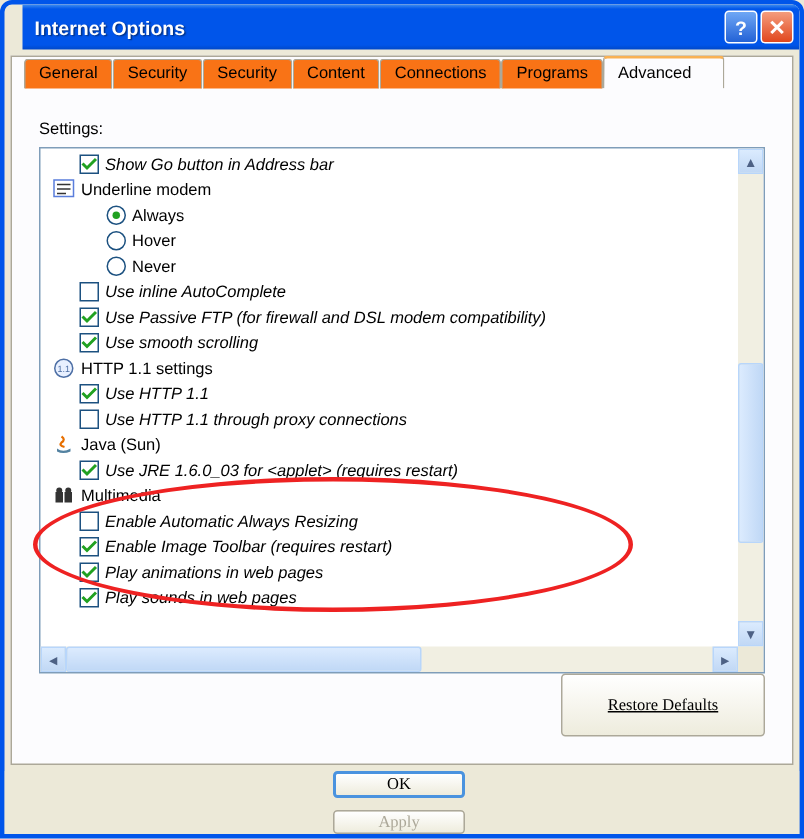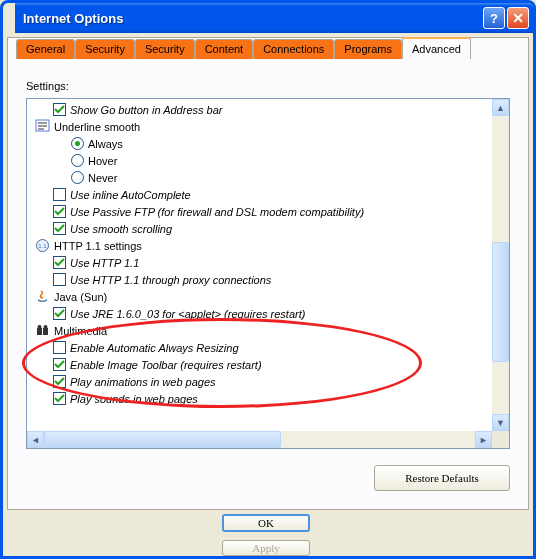--- a/index.html
+++ b/index.html
@@ -53,21 +53,21 @@
     border-radius: 3px 3px 0 0;
     margin-right: 0px;
     margin-top: 2px;
     position: relative;
     font-size: 11px;
     cursor: default;
   }
   .tab.active {
     background: #fcfcfe;
     margin-top: 0;
-    padding: 4px 9px 4px 9px;
+    padding: 4px 21px 4px 9px;
     z-index: 6;
     border-top: 2px solid #f8b154;
   }
   .settings-label { position:absolute; top: 42px; left: 18px; }
   .tree-box {
     position:absolute; top: 60px; left:18px; right:18px; bottom: 60px;
     border: 1px solid #7f9db9;
     background:#fff;
     overflow:hidden;
   }
@@ -122,24 +122,25 @@
   }
   .htrack{flex:1;position:relative;}
   .hthumb{
     position:absolute;top:0;bottom:0;left:0;width:55%;
     background:linear-gradient(to bottom,#dcebfe,#c0d8f6);
     border:1px solid #b8d6fb;border-radius:2px;
   }
   .corner{position:absolute;right:0;bottom:0;width:17px;height:17px;background:#ece9d8;}
   .restore-btn{
     position:absolute; right:18px; bottom:18px;
-    width:136px;height:26px;
+    width:136px;height:42px;
     background:linear-gradient(to bottom,#fff,#eeecdd);
     border:1px solid #aca899;border-radius:3px;
     font:11px Tahoma;
+    text-decoration:underline;
   }
   .dlg-footer{
     position:absolute;left:0;right:0;bottom:0;height:42px;
     background:#ece9d8;
     display:flex; justify-content:flex-end; align-items:center;
     padding-right:4px; gap:8px;flex-direction:column;
   }
   .dlg-btn{
     width:88px;height:25px;
     background:linear-gradient(to bottom,#fff,#eeecdd);
@@ -187,21 +188,21 @@
         </div>
         <div class="row ind0">
           <span class="cat-icon">
             <svg width="15" height="15">
               <rect x="1" y="1" width="13" height="11" fill="#fff" stroke="#5a7edc"></rect>
               <line x1="3" y1="4" x2="12" y2="4" stroke="#333"></line>
               <line x1="3" y1="7" x2="12" y2="7" stroke="#333"></line>
               <line x1="3" y1="10" x2="9" y2="10" stroke="#333"></line>
             </svg>
           </span>
-          <span>Underline smooth</span>
+          <span>Underline modem</span>
         </div>
         <div class="row ind2">
           <span class="rb">
             <span class="dot"></span>
           </span>
           <span>Always</span>
         </div>
         <div class="row ind2">
           <span class="rb"></span>
           <span>Hover</span>

